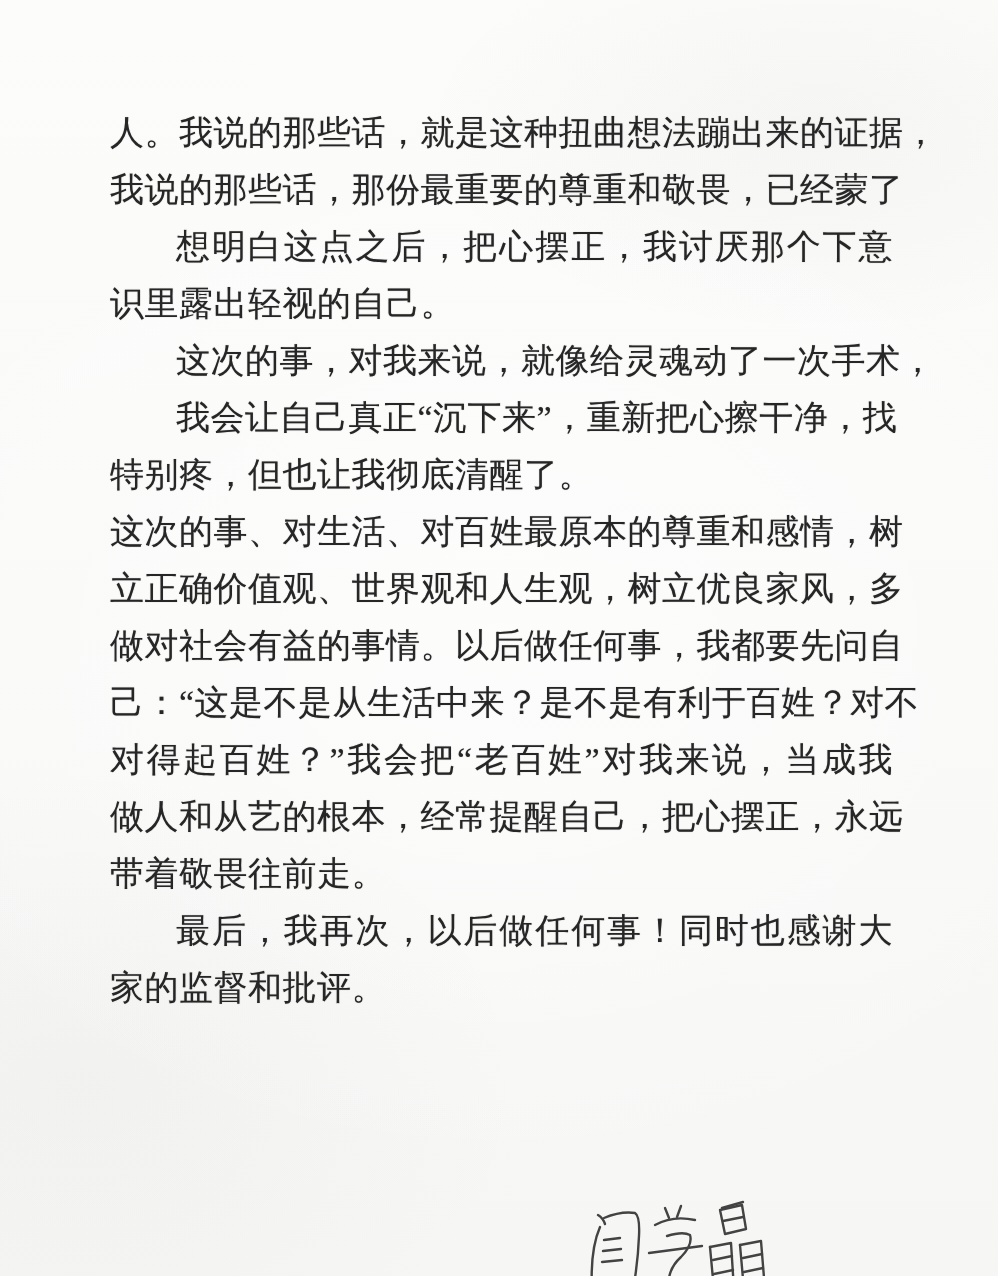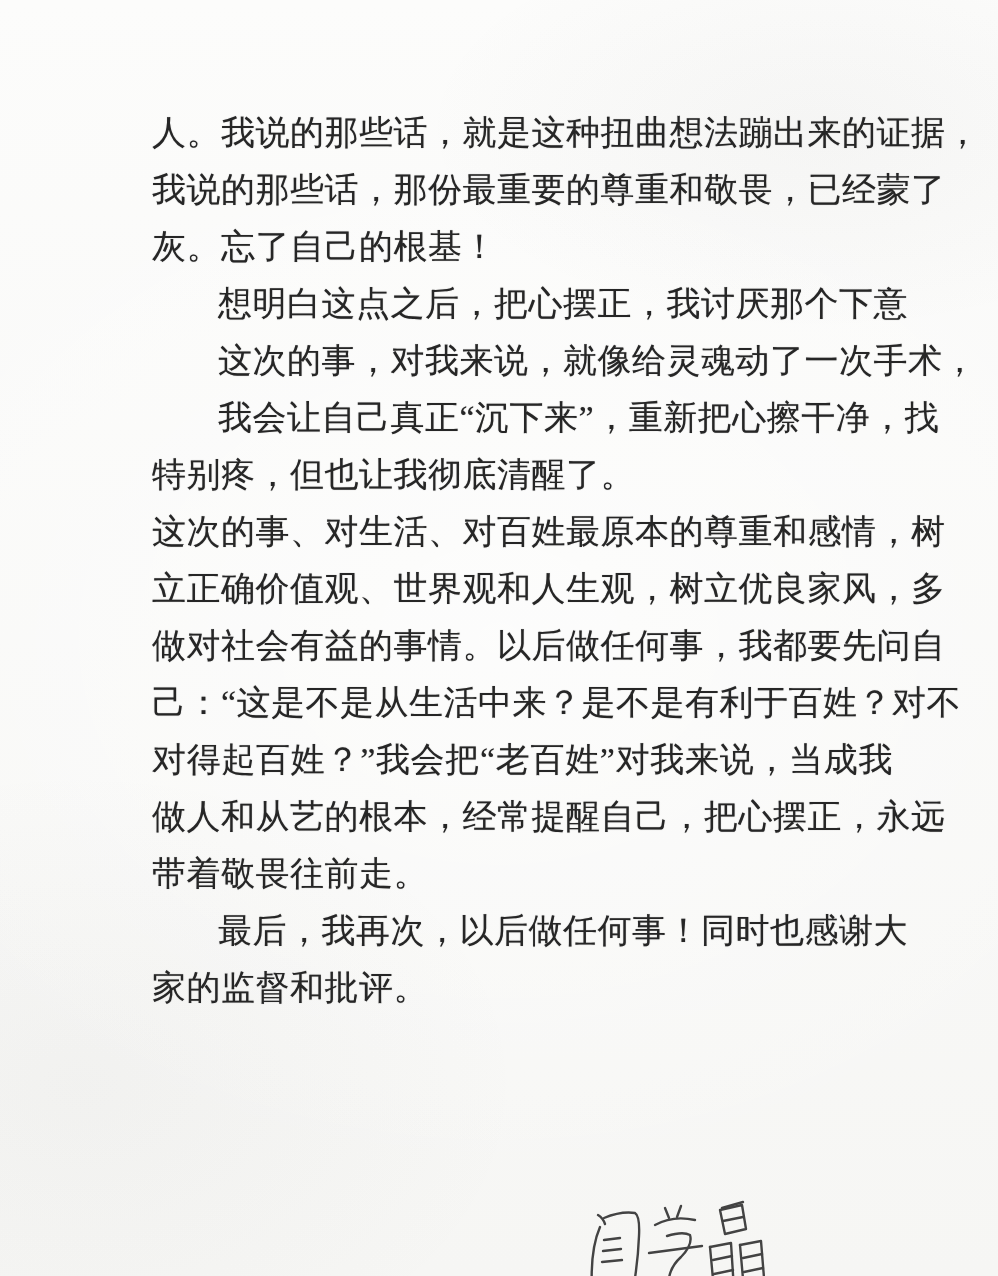--- a/index.html
+++ b/index.html
@@ -29,21 +29,20 @@
   .line {
     font-size: 34px;
     line-height: 57px;
     height: 57px;
     color: #262626;
     letter-spacing: 0.5px;
     white-space: nowrap;
     text-align: justify;
     text-align-last: justify;
     text-shadow: 0 0 1px rgba(45,45,45,0.45);
-    margin-left: 42px;
   }
   .line.short {
     text-align: left;
     text-align-last: left;
   }
   .line.indent {
     padding-left: 66px;
   }
   .signature {
     position: absolute;
@@ -66,22 +65,22 @@
   }
 </style>
 </head>
 <body>
 
 <div class="page">
 
   <div class="letter-body">
     <div class="line">人。我说的那些话，就是这种扭曲想法蹦出来的证据，</div>
     <div class="line">我说的那些话，那份最重要的尊重和敬畏，已经蒙了</div>
-    <div class="line short">灰。忘了自己的根基！</div>
     <div class="line indent">想明白这点之后，把心摆正，我讨厌那个下意</div>
+    <div class="line short">识里露出轻视的自己。</div>
     <div class="line indent">这次的事，对我来说，就像给灵魂动了一次手术，</div>
     <div class="line indent">我会让自己真正“沉下来”，重新把心擦干净，找</div>
     <div class="line short">特别疼，但也让我彻底清醒了。</div>
     <div class="line">这次的事、对生活、对百姓最原本的尊重和感情，树</div>
     <div class="line">立正确价值观、世界观和人生观，树立优良家风，多</div>
     <div class="line">做对社会有益的事情。以后做任何事，我都要先问自</div>
     <div class="line">己：“这是不是从生活中来？是不是有利于百姓？对不</div>
     <div class="line">对得起百姓？”我会把“老百姓”对我来说，当成我</div>
     <div class="line">做人和从艺的根本，经常提醒自己，把心摆正，永远</div>
     <div class="line short">带着敬畏往前走。</div>

